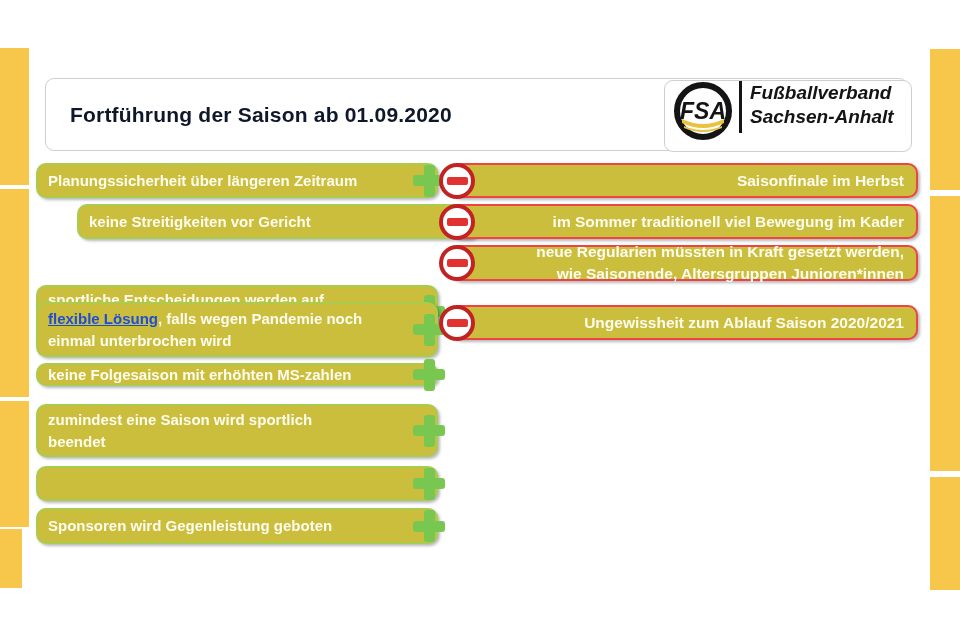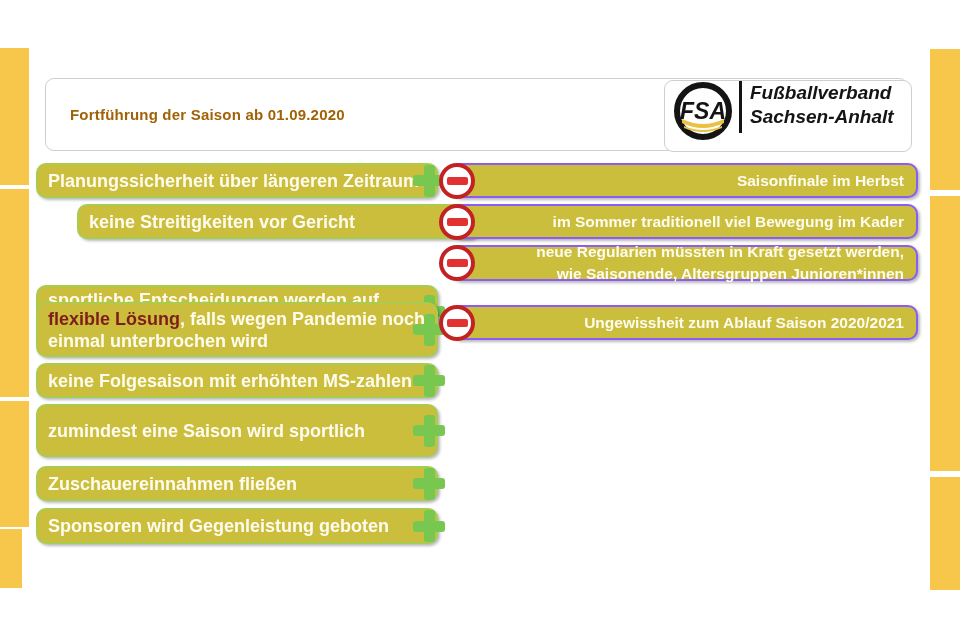--- a/index.html
+++ b/index.html
@@ -10,69 +10,69 @@
   }
   .seg{position:absolute;background:#f6c74b;}
 
   
   .header-card{
     position:absolute;left:45px;top:78px;width:863px;height:73px;
     background:#ffffff;border:1.5px solid #cfcfcf;border-radius:9px;
     display:flex;align-items:center;box-sizing:border-box;
   }
   .title{
-    padding-left:24px;font-size:15px;font-weight:bold;color:#a16207;
+    padding-left:24px;font-size:21px;font-weight:bold;color:#0f172a;
     letter-spacing:0.2px;
   }
   .logo-box{
     position:absolute;left:664px;top:80px;width:248px;height:72px;
     background:#ffffff;border:1.5px solid #cfcfcf;border-radius:9px;
     display:flex;align-items:flex-start;box-sizing:border-box;padding-left:8px;
   }
   .logo-divider{width:3px;height:52px;background:#141414;margin:0 8px 0 6px;}
   .org-text{font-size:19px;font-weight:bold;font-style:italic;color:#141414;line-height:24px;white-space:nowrap;}
 
   
   .box{
     position:absolute;background:#ccbe3d;border-radius:10px;box-sizing:border-box;
     display:flex;flex-direction:column;justify-content:center;
     box-shadow:2px 2px 3px rgba(0,0,0,0.28);
     font-weight:bold;color:#fdfcef;
   }
   .pro{
     left:36px;width:402px;border:2px solid #a9cb4e;
-    padding:2px 44px 2px 10px;font-size:18px;line-height:22px;
+    padding:2px 44px 2px 10px;font-size:15px;line-height:22px;
   }
   .con{
-    left:450px;width:468px;border:2px solid #8b5cf6;
+    left:450px;width:468px;border:2px solid #ef4444;
     padding:2px 12px 2px 42px;font-size:15.5px;line-height:22px;
     align-items:flex-end;text-align:right;
   }
   .line{white-space:nowrap;}
-  .hl{color:#7f1d1d;}
+  .hl{color:#1d4ed8;text-decoration:underline;}
 
   
   .plus{position:absolute;right:-9px;top:50%;transform:translateY(-50%);width:32px;height:32px;}
   .plus i{position:absolute;background:#77c750;border-radius:3px;display:block;}
   .plus .v{left:10.5px;top:0;width:11px;height:32px;}
   .plus .h{left:0;top:10.5px;width:32px;height:11px;}
 
   
   .noentry{
     position:absolute;left:-13px;top:50%;transform:translateY(-50%);
     width:36px;height:36px;border-radius:50%;
     background:#ffffff;border:4px solid #c32222;box-sizing:border-box;
     display:flex;align-items:center;justify-content:center;
   }
   .noentry i{display:block;width:21px;height:8px;background:#e23131;border-radius:2px;}
 
   
   .p1{top:163px;height:35px;} .p2{top:204px;height:35px;margin-left:41px;}
   .p3{top:245px;height:52px;margin-top:40px;} .p4{top:302px;height:55px;}
-  .p5{top:363px;height:35px;} .p6{top:404px;height:53px;}
+  .p5{top:363px;height:23px;} .p6{top:404px;height:53px;}
   .p7{top:466px;height:35px;} .p8{top:508px;height:36px;}
   .c1{top:163px;height:35px;} .c2{top:204px;height:35px;text-align:right;}
   .c3{top:245px;height:36px;} .c4{top:305px;height:35px;}
 </style>
 </head>
 <body>
 
 <div>
   <div class="seg" style="left:0;top:48px;width:29px;height:137px;"></div>
   <div class="seg" style="left:0;top:189px;width:29px;height:208px;"></div>
@@ -136,27 +136,27 @@
 </div>
 <div class="box pro p5">
   <div class="line">keine Folgesaison mit erhöhten MS-zahlen</div>
   <span class="plus">
       <i class="v"></i>
       <i class="h"></i>
     </span>
 </div>
 <div class="box pro p6">
   <div class="line">zumindest eine Saison wird sportlich</div>
+  <div class="line">beendet</div>
   <span class="plus">
       <i class="v"></i>
       <i class="h"></i>
     </span>
 </div>
 <div class="box pro p7">
-  <div class="line">Zuschauereinnahmen fließen</div>
   <span class="plus">
       <i class="v"></i>
       <i class="h"></i>
     </span>
 </div>
 <div class="box pro p8">
   <div class="line">Sponsoren wird Gegenleistung geboten</div>
   <span class="plus">
       <i class="v"></i>
       <i class="h"></i>

